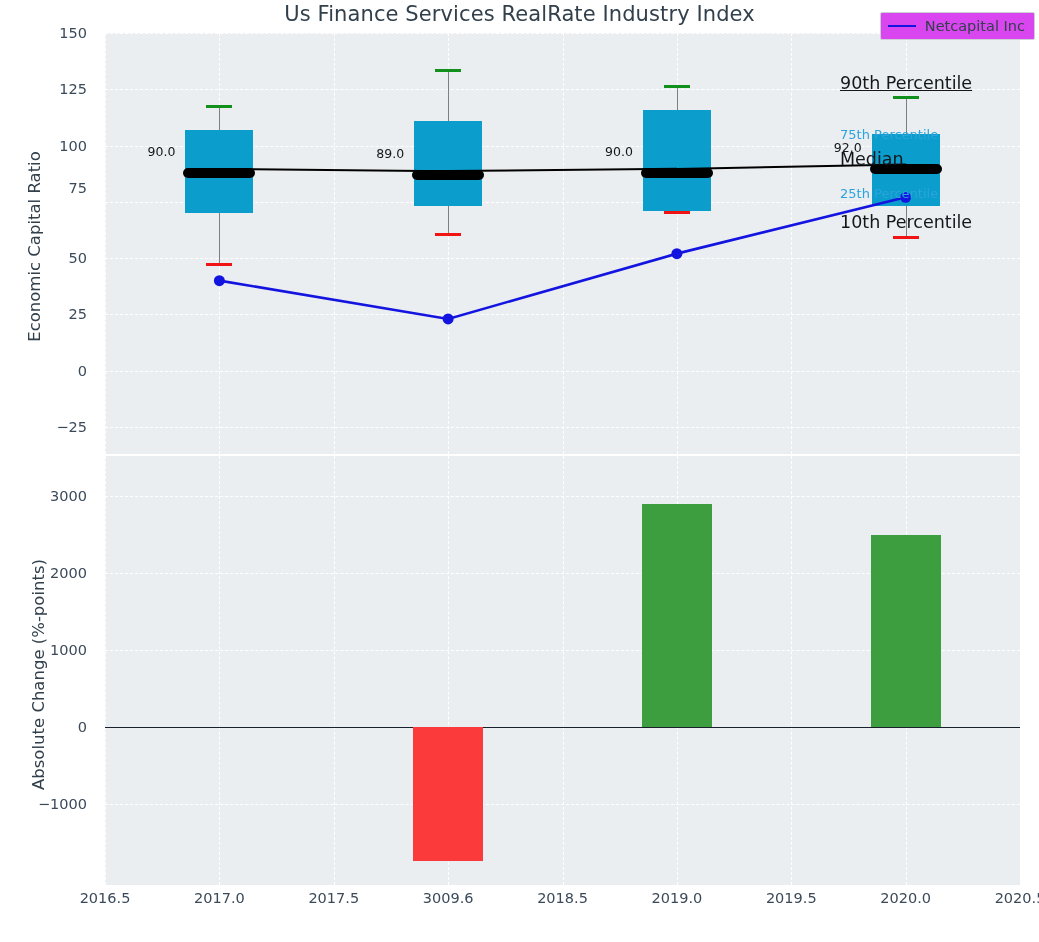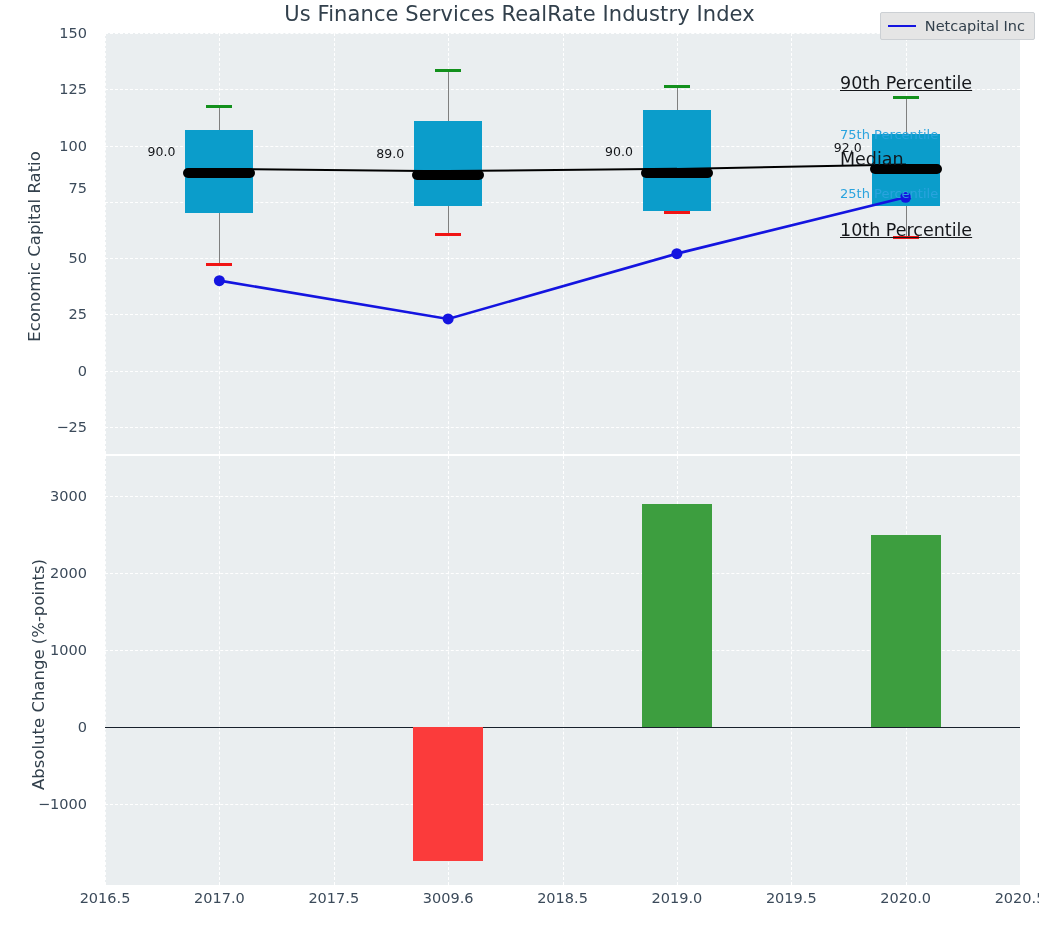--- a/index.html
+++ b/index.html
@@ -142,21 +142,21 @@
   .bar {
     position: absolute;
   }
   .bar-pos { background: #3d9e3f; }
   .bar-neg { background: #fb3b3b; }
 
   
   #legend {
     position: absolute;
     right: 4px; top: 12px;
-    background: #e5e5e5;
+    background: #d946ef;
     border: 1px solid #ccd0d4;
     border-radius: 2px;
     padding: 5px 9px 5px 7px;
     display: flex;
     align-items: center;
     gap: 9px;
   }
   #legend .swatch {
     width: 28px; height: 0;
     border-top: 2.4px solid #1414e0;
@@ -282,17 +282,17 @@
       <polyline points="219.375,280.6470588235294 448.125,318.9197860962567 676.875,253.63101604278074 905.625,197.3475935828877" fill="none" stroke="#1414e0" stroke-width="2.6"></polyline>
       <circle cx="219.375" cy="280.6470588235294" r="5.5" fill="#1414e0"></circle>
       <circle cx="448.125" cy="318.9197860962567" r="5.5" fill="#1414e0"></circle>
       <circle cx="676.875" cy="253.63101604278074" r="5.5" fill="#1414e0"></circle>
       <circle cx="905.625" cy="197.3475935828877" r="5.5" fill="#1414e0"></circle>
     </svg>
     <div class="annot annot-big" style="left: 840px; top: 82.5294px; text-decoration: underline;">90th Percentile</div>
     <div class="annot annot-small" style="left: 840px; top: 134.31px;">75th Percentile</div>
     <div class="annot annot-big" style="left: 840px; top: 159.075px;">Median</div>
     <div class="annot annot-small" style="left: 840px; top: 192.845px;">25th Percentile</div>
-    <div class="annot annot-big" style="left: 840px; top: 230px; text-decoration: underline;">10th Percentile</div>
+    <div class="annot annot-big" style="left: 840px; top: 222px;">10th Percentile</div>
     <div class="bar bar-neg" style="left: 413.125px; top: 727.11px; width: 70px; height: 134.014px;"></div>
     <div class="bar bar-pos" style="left: 641.875px; top: 503.752px; width: 70px; height: 223.357px;"></div>
     <div class="bar bar-pos" style="left: 870.625px; top: 535.33px; width: 70px; height: 191.779px;"></div>
   </div>
 
 </body></html>

